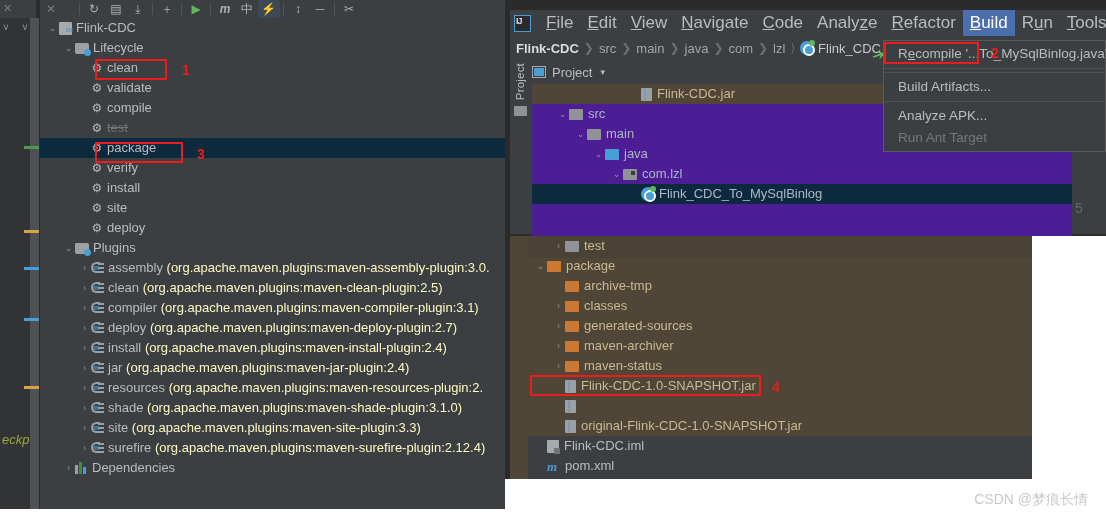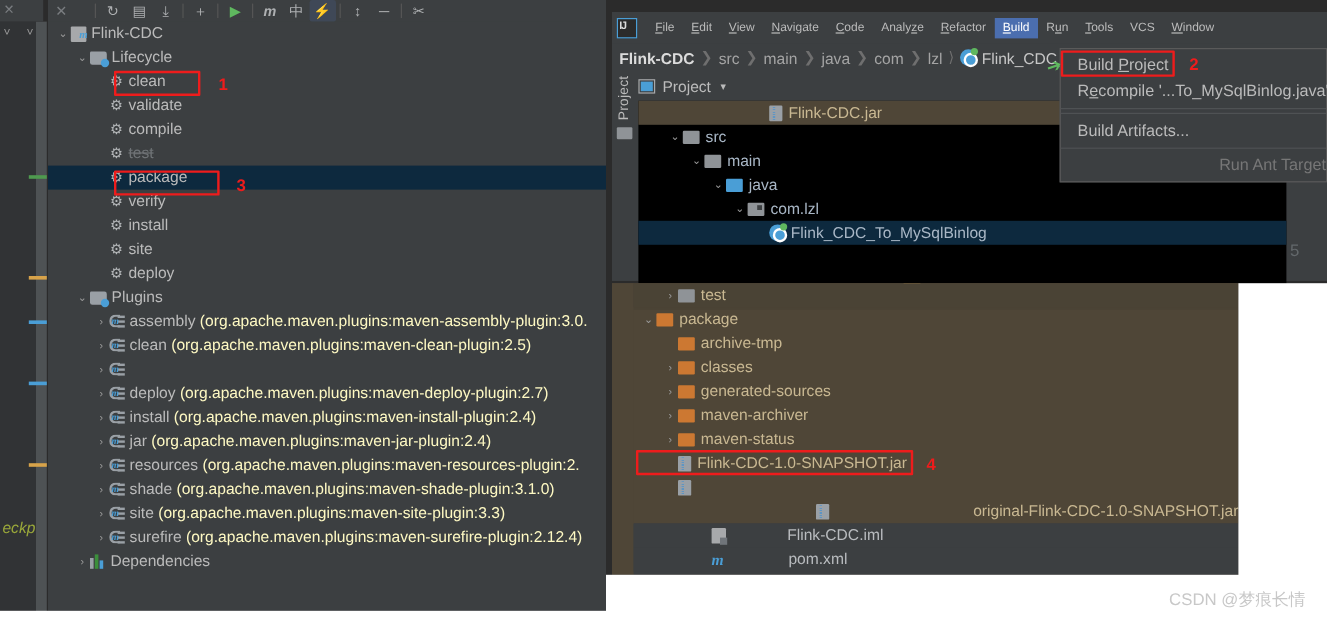--- a/index.html
+++ b/index.html
@@ -59,21 +59,21 @@
   .ico-plug:after { content:"m"; position:absolute; left:2px; bottom:-4px; font-size:8px; color:#4a9ed6;
                     font-weight:bold; font-style:italic; font-family:"Liberation Serif",serif;}
   .ico-deps { width:13px; height:12px; position:relative; }
   .ico-deps .d1{position:absolute;left:0;top:3px;width:3px;height:9px;background:#9aa0a6;}
   .ico-deps .d2{position:absolute;left:4px;top:0px;width:3px;height:12px;background:#3c8f3c;}
   .ico-deps .d3{position:absolute;left:8px;top:5px;width:3px;height:7px;background:#4a9ed6;}
 
   
   .ide { position:absolute; left:510px; top:10px; width:596px; height:224px; background:#3c3f41; }
   .menubar { height:26px; display:flex; align-items:center; padding-left:4px; gap:0px;
-             font-size:10px; color:#bbbbbb; }
+             font-size:17px; color:#bbbbbb; }
   .ij-logo { width:17px; height:17px; border:1.6px solid #4a9ed6; margin-right:8px; position:relative;
              background:#2b2b2b; flex:none; }
   .ij-logo:before{ content:"IJ"; position:absolute; left:1px; top:0px; font-size:9px; color:#dcdcdc;
                    font-weight:bold; letter-spacing:-1px;}
   .mi { padding:3px 7px; white-space:nowrap; }
   .mi.act { background:#4b6eaf; color:#ffffff; }
   .mn { text-decoration:underline; }
 
   .crumbbar { height:24px; display:flex; align-items:center; padding-left:6px; font-size:13px;
               color:#a9b7c6; background:#3c3f41; }
@@ -90,21 +90,21 @@
   .proj-tool { position:absolute; left:0; top:50px; width:596px; height:174px; background:#3c3f41; }
   .proj-side { position:absolute; left:0; top:0; width:20px; height:174px; background:#3c3f41; }
   .proj-side span { display:block; writing-mode:vertical-rl; transform:rotate(180deg);
                     font-size:11.5px; color:#bbbbbb; margin:3px auto 0; letter-spacing:0.2px;}
   .proj-side .fico{ width:13px;height:10px;background:#8f9397;border-radius:1px;margin:6px auto 0;}
   .proj-head { position:absolute; left:22px; top:0; width:574px; height:24px; display:flex;
                align-items:center; font-size:13px; color:#bbbbbb; }
   .sq-ico { width:14px;height:12px;border:1.5px solid #a7a9ab;margin-right:6px;position:relative;flex:none;}
   .sq-ico:after{content:"";position:absolute;left:1px;top:1px;right:1px;bottom:1px;background:#4a9ed6;}
   .proj-tree { position:absolute; left:22px; top:24px; width:540px; height:166px;
-               background:#000000; font-size:13px; color:#a9b7c6; }
+               background:#4c1d95; font-size:13px; color:#a9b7c6; }
   .ptrow { height:20px; line-height:20px; display:flex; align-items:center; white-space:nowrap; }
   .ptrow.jar-hi { background:#4f4637; }
   .ptrow.sel2 { background:#0d293e; }
   .ico-folder { width:14px;height:11px;background:#8f9397;border-radius:1px;margin-right:5px;flex:none;
                 position:relative;}
   .ico-folder.blue { background:#4a9ed6; }
   .ico-folder.pkg { background:#8f9397; }
   .ico-folder.pkg:after{content:"";position:absolute;right:2px;top:2px;width:4px;height:4px;background:#3c3f41;}
   .ico-folder.orange { background:#cc7832; }
   .ico-jar { width:11px;height:13px;background:#9aa0a6;margin-right:5px;flex:none;position:relative;
@@ -114,31 +114,31 @@
   .ico-iml { width:12px;height:13px;background:#a7a9ab;margin-right:5px;flex:none;border-radius:1px;
              position:relative;}
   .ico-iml:after{content:"";position:absolute;right:-1px;bottom:-1px;width:6px;height:6px;background:#70757a;}
   .ico-pom { width:13px;height:13px;margin-right:5px;flex:none;color:#4a9ed6;font-size:13px;
              font-weight:bold;font-style:italic;font-family:"Liberation Serif",serif;line-height:13px;}
 
   
   .menu { position:absolute; left:883px; top:40px; width:223px; background:#3c3f41;
           border:1px solid #5a5a5a; padding:2px 0; font-size:13.5px; color:#bbbbbb; z-index:30; }
   .menu-item { height:22px; line-height:22px; padding-left:14px; white-space:nowrap; }
-  .menu-item.disabled { color:#777777;text-align:right; }
+  .menu-item.disabled { color:#777777; }
   .menu-sep { height:1px; background:#4f5254; margin:3px 0; }
   .green-arrow { position:absolute; left:872px; top:46px; color:#5fb85f; font-size:15px; z-index:31;
                  transform:rotate(-20deg); }
 
   
   .low { position:absolute; left:510px; top:236px; width:522px; height:243px; background:#4f4637; }
   .low-inner { position:absolute; left:18px; top:0; width:504px; height:243px; }
   .lowrow { height:20px; line-height:20px; display:flex; align-items:center; white-space:nowrap;
             font-size:13px; color:#c9b892; }
-  .lowrow.plain { color:#b9bcbf;gap:46px; }
+  .lowrow.plain { color:#b9bcbf; }
   .lowband { position:absolute; left:0; top:0; width:522px; height:22px; background:#4a4335; }
   .low-dark { position:absolute; left:0; top:201px; width:522px; height:42px; background:#3c3f41; }
   .low-leftstrip { position:absolute; left:0; top:0; width:18px; height:243px; background:#4f4637; }
   .orange-tick { position:absolute; left:243px; top:0px; width:14px; height:3px; background:#d8a34a; }
 
   
   .box { position:absolute; border:2.5px solid #ee1c1c; border-radius:1px; z-index:40; }
   .num { position:absolute; color:#ee1c1c; font-weight:bold; font-size:14px; z-index:41;
          font-family:"Liberation Sans",sans-serif; }
 
@@ -275,20 +275,21 @@
           <span><span class="lbl">clean</span> <span class="plugin-coord">(org.apache.maven.plugins:maven-clean-plugin:2.5)</span></span>
         </div>
         <div class="row" style="padding-left: 38px;">
           <span class="chev">›</span>
           <span class="ico ico-plug">
             <span class="c"></span>
             <span class="b1"></span>
             <span class="b2"></span>
             <span class="b3"></span>
           </span>
+          <span><span class="lbl">compiler</span> <span class="plugin-coord">(org.apache.maven.plugins:maven-compiler-plugin:3.1)</span></span>
         </div>
         <div class="row" style="padding-left: 38px;">
           <span class="chev">›</span>
           <span class="ico ico-plug">
             <span class="c"></span>
             <span class="b1"></span>
             <span class="b2"></span>
             <span class="b3"></span>
           </span>
           <span><span class="lbl">deploy</span> <span class="plugin-coord">(org.apache.maven.plugins:maven-deploy-plugin:2.7)</span></span>
@@ -492,46 +493,46 @@
         </div>
         <div class="lowrow" style="padding-left: 24px;">
           <span class="chev none">&nbsp;</span>
           <span class="ico-jar"></span>
           <span>Flink-CDC-1.0-SNAPSHOT.jar</span>
         </div>
         <div class="lowrow" style="padding-left: 24px;">
           <span class="chev none">&nbsp;</span>
           <span class="ico-jar"></span>
         </div>
-        <div class="lowrow" style="padding-left: 24px; justify-content: space-between;">
+        <div class="lowrow" style="padding-left: 24px;">
           <span class="chev none">&nbsp;</span>
           <span class="ico-jar"></span>
           <span>original-Flink-CDC-1.0-SNAPSHOT.jar</span>
         </div>
         <div class="lowrow plain" style="padding-left: 6px; background: rgb(60, 63, 65);">
           <span class="chev none">&nbsp;</span>
           <span class="ico-iml"></span>
           <span style="color: rgb(185, 188, 191);">Flink-CDC.iml</span>
         </div>
         <div class="lowrow plain" style="padding-left: 6px; background: rgb(60, 63, 65);">
           <span class="chev none">&nbsp;</span>
           <span class="ico-pom">m</span>
           <span style="color: rgb(185, 188, 191);">pom.xml</span>
         </div>
       </div>
   </div>
 
   <div class="green-arrow">➔</div>
   <div class="menu" id="build-menu">
-      <div class="menu-item">Build <span class="mn">P</span>roject</div>
       <div class="menu-item">R<span class="mn">e</span>compile '...To_MySqlBinlog.java'</div>
       <div class="menu-sep"></div>
       <div class="menu-sep"></div>
       <div class="menu-item">Build Artifacts...</div>
       <div class="menu-sep"></div>
+      <div class="menu-item">Analyze APK...</div>
       <div class="menu-item disabled">Run Ant Target</div>
     </div>
 
   <div class="whiteright"></div>
   <div class="whitebot2"></div>
   <div class="leftwhite"></div>
 
   <div class="box" style="left:95px;top:59px;width:72px;height:21px;"></div>
   <div class="num" style="left:182px;top:62px;">1</div>
 

